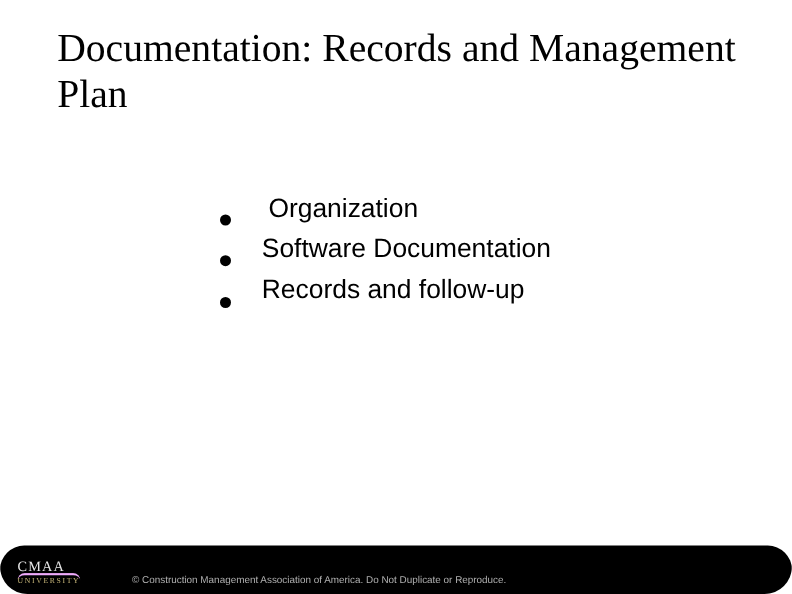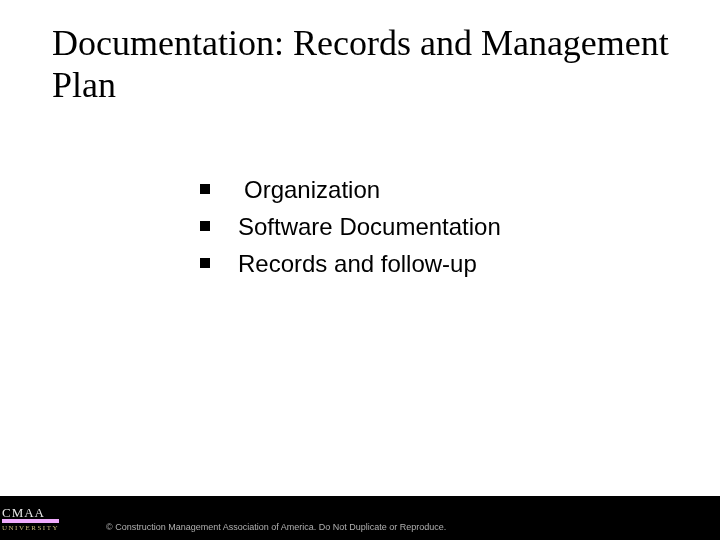--- a/index.html
+++ b/index.html
@@ -1,15 +1,15 @@
 <!DOCTYPE html>
 <html><head>
 <meta charset="utf-8">
 <style>
-  * { margin: 0; padding: 0; box-sizing: border-box; }
+  * { margin: 0; padding: 0; box-sizing: border-box; border-radius: 25px; }
   html, body { width: 720px; height: 540px; background: #fff; font-family: Arial, Helvetica, sans-serif; overflow: hidden; }
   .slide { position: relative; width: 720px; height: 540px; }
   .title {
     position: absolute;
     left: 52px;
     top: 22px;
     width: 620px;
     font-family: Georgia, 'Times New Roman', serif;
     font-size: 36px;
     line-height: 1.18;
@@ -17,21 +17,21 @@
     font-weight: 400;
   }
   .bullets {
     position: absolute;
     left: 200px;
     top: 174px;
     width: 460px;
   }
   .bullet-row {
     display: flex;
-    align-items: flex-start;
+    align-items: flex-end;
     margin-bottom: 6px;
   }
   .bullet-mark {
     width: 10px;
     height: 10px;
     background: #000;
     margin-top: 10px;
     margin-right: 28px;
     flex-shrink: 0;
   }
@@ -46,42 +46,42 @@
     left: 0;
     bottom: 0;
     width: 720px;
     height: 44px;
     background: #000;
   }
   .footer-inner {
     display: flex;
     align-items: flex-end;
     height: 100%;
-    padding: 0 0 6px 2px;
+    padding: 0 0 6px 16px;
   }
   .logo {
     display: flex;
     flex-direction: column;
     align-items: flex-start;
     margin-right: 14px;
   }
   .logo-top {
     font-family: Georgia, 'Times New Roman', serif;
     font-size: 13px;
     letter-spacing: 1px;
     color: #e6e6e6;
     line-height: 1;
   }
   .logo-bottom {
     font-family: Georgia, 'Times New Roman', serif;
     font-size: 7px;
     letter-spacing: 1.5px;
     color: #c9b87a;
     line-height: 1.4;
-    border-top: 4px solid #f0abfc;
+    border-top: 2px solid #f0abfc;
     padding-top: 1px;
   }
   .copyright {
     font-size: 9px;
     color: #b0b0b0;
     padding-bottom: 2px;
     margin-left: 33px;
   }
 </style>
 </head>

